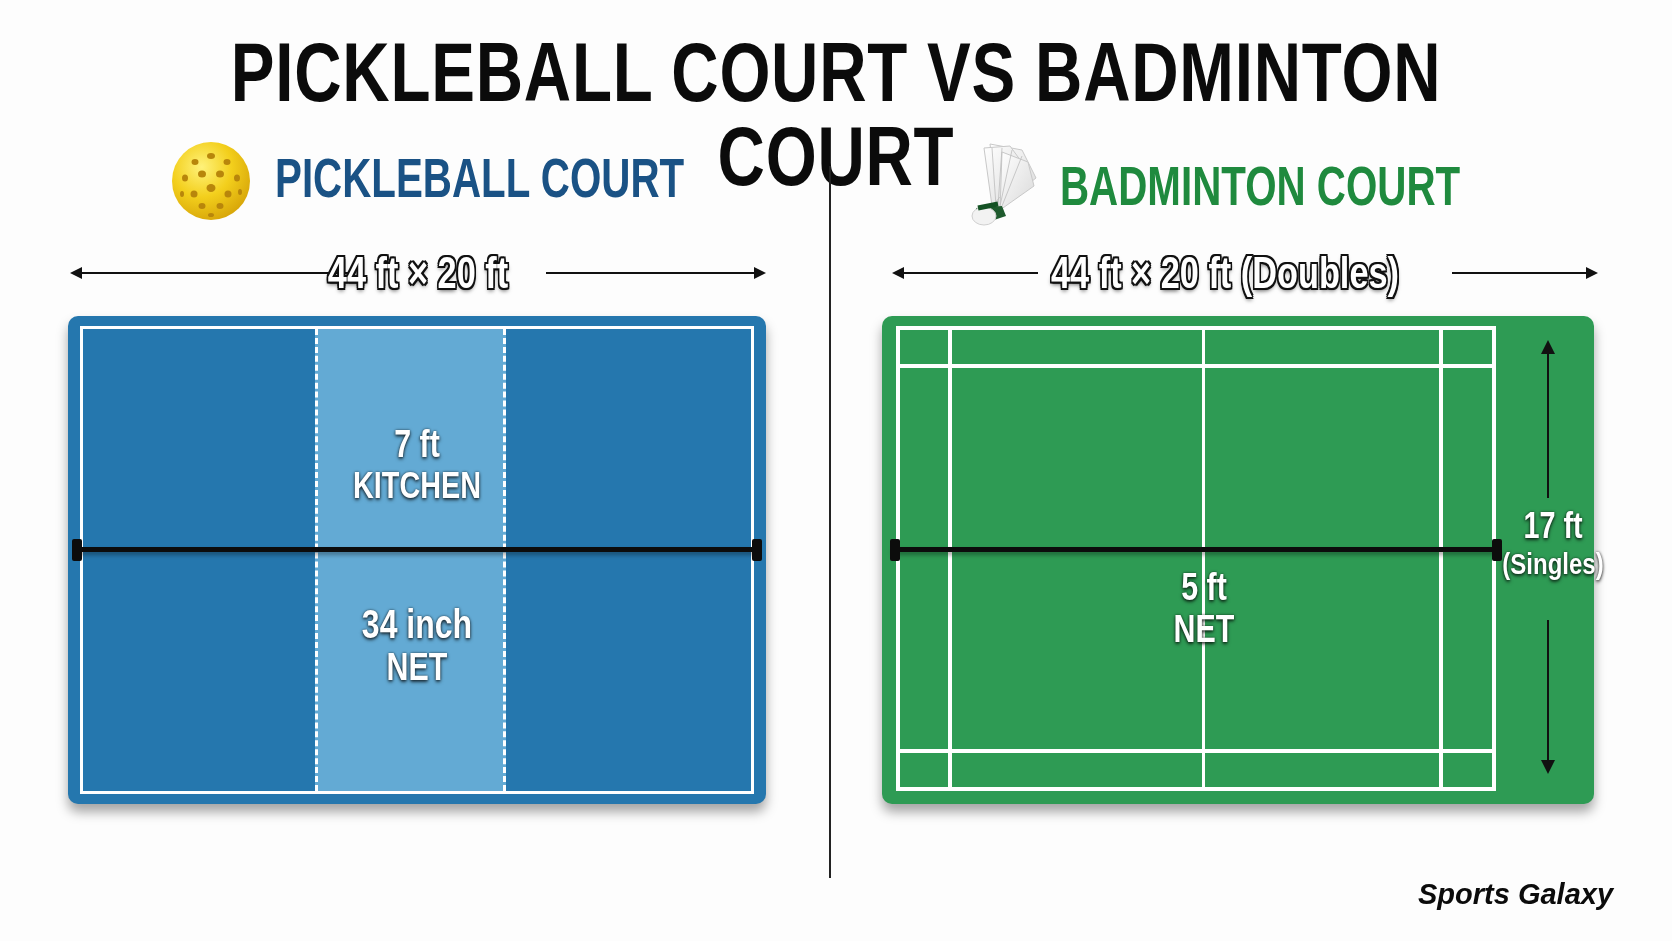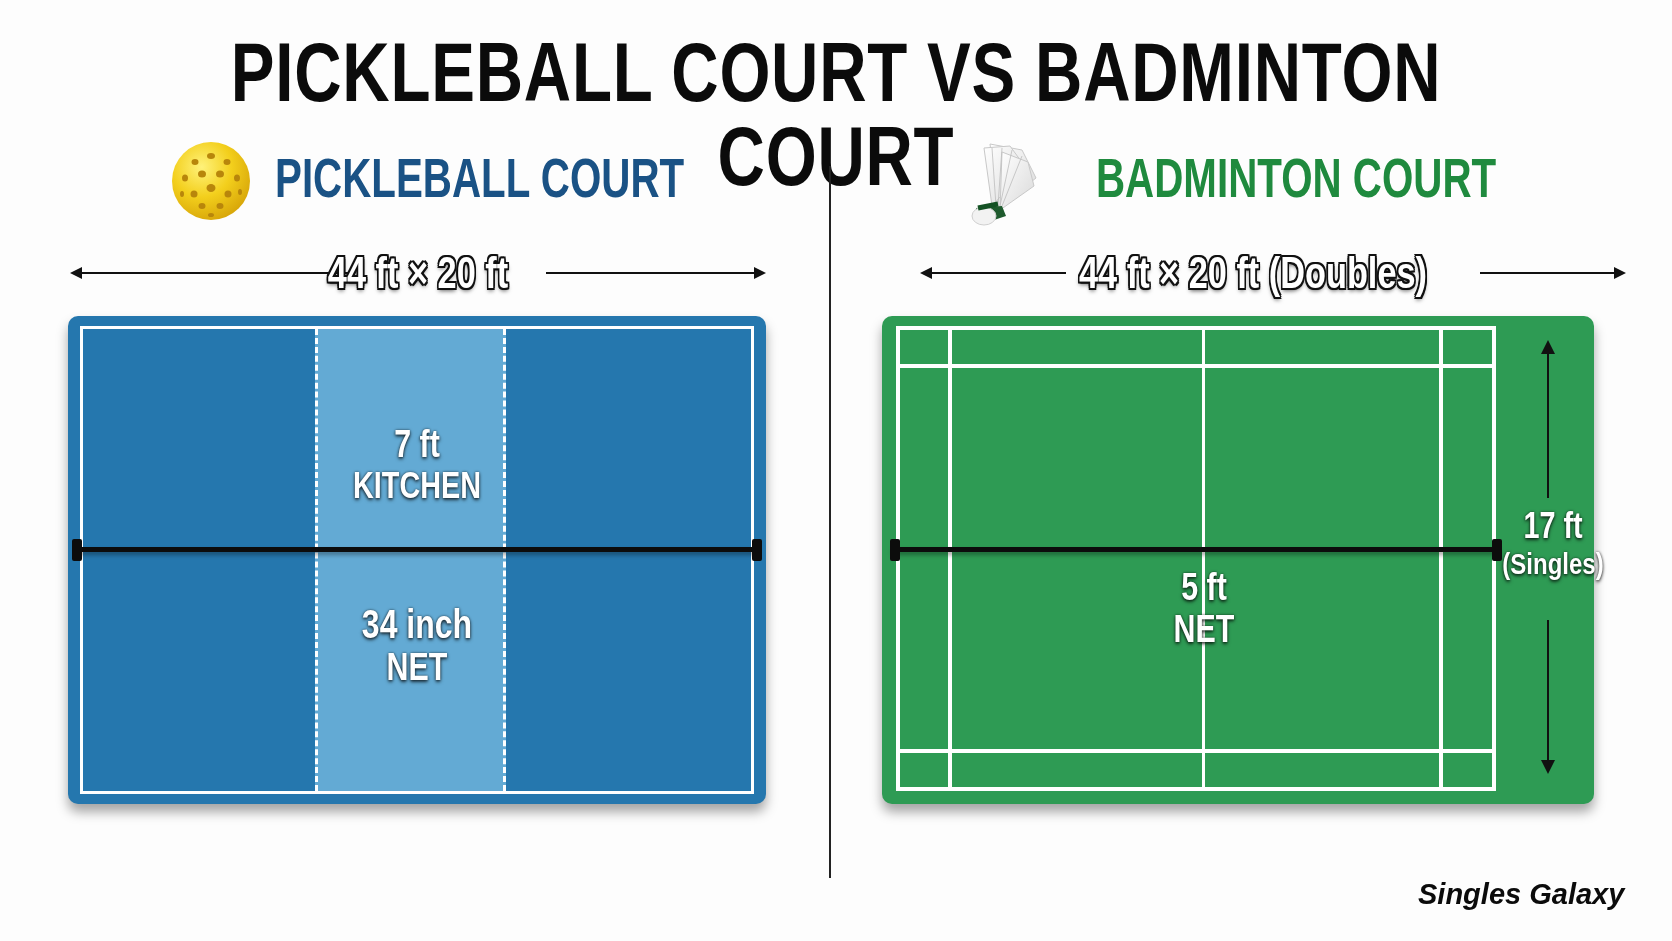--- a/index.html
+++ b/index.html
@@ -172,25 +172,25 @@
       <line x1="30" y1="10" x2="34" y2="68"></line>
       <line x1="40" y1="10" x2="36" y2="68"></line>
       <line x1="50" y1="12" x2="38" y2="68"></line>
       <line x1="60" y1="18" x2="40" y2="68"></line>
     </g>
     <path d="M14 70 L40 68 L44 78 L20 86 Z" fill="#1f5b2e"></path>
     <ellipse cx="22" cy="78" rx="12" ry="9" fill="#f2f2f2" stroke="#cfcfcf"></ellipse>
     <path d="M16 70 L36 66" stroke="#145224" stroke-width="5"></path>
   </svg>
 </div>
-<div class="section-header bd-header" style="left:1096px;">
+<div class="section-header bd-header" style="left:1060px;margin-top:8px;">
   <span class="label">BADMINTON COURT</span>
 </div>
 
-<div class="dim-row" style="left:918px; width:712px;text-decoration:underline;">
+<div class="dim-row" style="left:890px; width:712px;text-decoration:underline;">
   <div class="arrow-left" style="left:2px;"></div>
   <div class="dim-line" style="left:12px; width:136px;"></div>
   <div class="dim-text" style="left:100px; width:470px;">44 ft × 20 ft (Doubles)</div>
   <div class="dim-line" style="left:562px; width:134px;"></div>
   <div class="arrow-right" style="left:696px;"></div>
 </div>
 
 <div class="court bd-court">
 
   <div class="bd-line" style="left:14px; top:10px; width:600px; height:4px;"></div>
@@ -218,13 +218,13 @@
   <div class="arrow-up" style="left:659px; top:24px;"></div>
   <div class="v-arrow-line" style="left:665px; top:36px; height:146px;"></div>
   <div class="court-label" style="left:606px; top:190px; width:130px;">
     <span class="l1" style="font-size:36px; line-height:40px;">17 ft</span>
     <span class="l2" style="font-size:30px; line-height:36px;">(Singles)</span>
   </div>
   <div class="v-arrow-line" style="left:665px; top:304px; height:142px;"></div>
   <div class="arrow-down" style="left:659px; top:444px;"></div>
 </div>
 
-<div class="logo">Singles Galaxy</div>
+<div class="logo">Sports Galaxy</div>
 
 </body></html>

